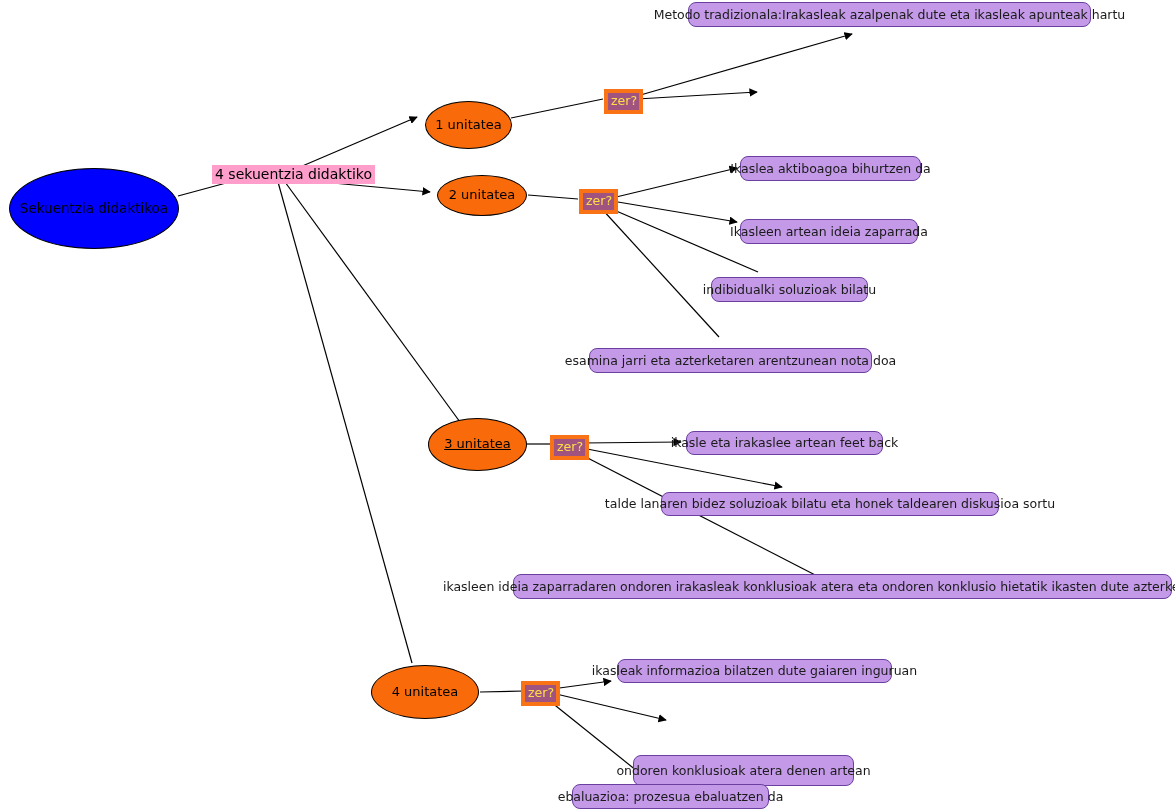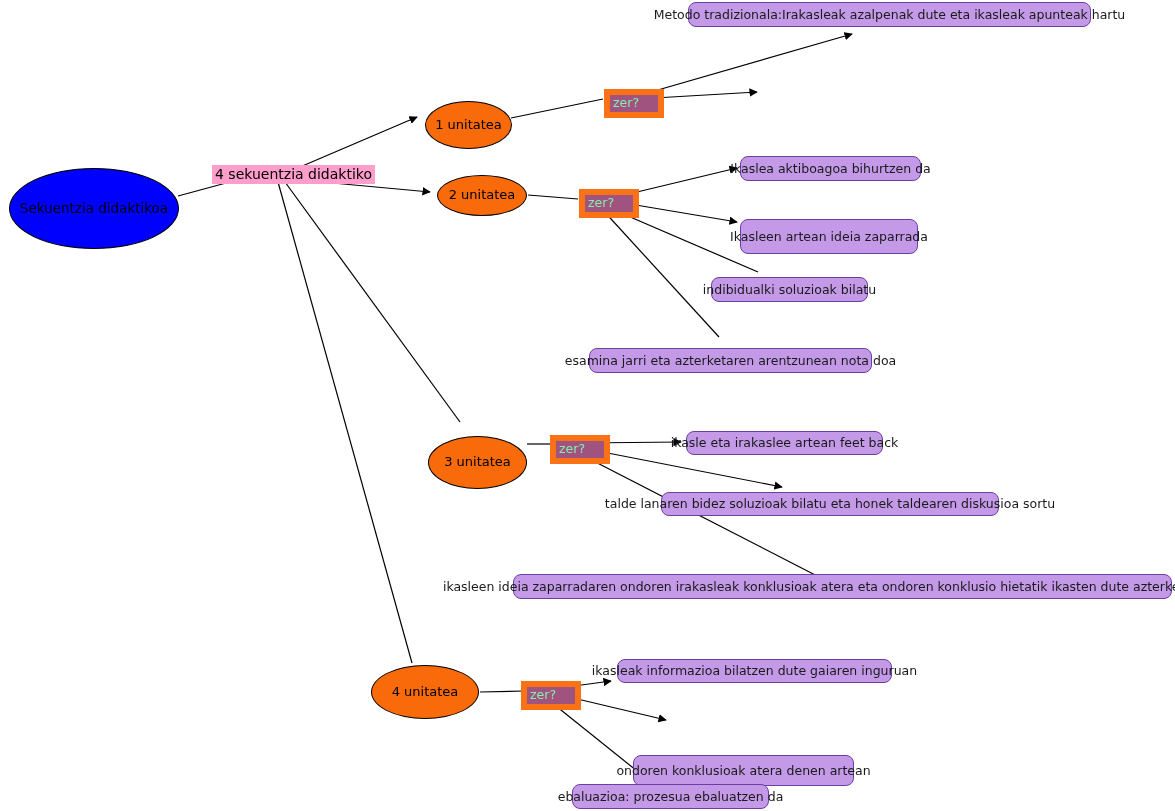--- a/index.html
+++ b/index.html
@@ -52,25 +52,25 @@
     background: #ff9ecb;
     color: #000000;
     font-size: 14px;
     padding: 1px 3px 2px 3px;
     white-space: nowrap;
     line-height: 1.15;
   }
   
   .zer-label {
     background: #a0537f;
-    color: #86efac;
+    color: #fde047;
     font-size: 12.5px;
-    padding: 1px 19px 2px 3px;
+    padding: 1px 2px 2px 3px;
     white-space: nowrap;
-    border: 6px solid #f97316;
+    border: 4px solid #f97316;
     line-height: 1.1;
   }
   
   .pbox {
     background: #c49ae8;
     border: 1.3px solid #6a3fa0;
     border-radius: 8px;
     color: #1a1a1a;
     font-size: 12.5px;
     display: flex;
@@ -138,21 +138,21 @@
   </div>
 
   <div class="node ellipse unit" style="left:425px; top:101px; width:87px; height:48px;">
     <span>1 unitatea</span>
   </div>
 
   <div class="node ellipse unit" style="left:437px; top:175px; width:90px; height:41px;">
     <span>2 unitatea</span>
   </div>
 
-  <div class="node ellipse unit" style="left:428px; top:436px; width:99px; height:53px;">
+  <div class="node ellipse unit" style="left:428px; top:418px; width:99px; height:53px;text-decoration:underline;">
     <span>3 unitatea</span>
   </div>
 
   <div class="node ellipse unit" style="left:371px; top:665px; width:108px; height:54px;">
     <span>4 unitatea</span>
   </div>
 
   <div class="node zer-label" style="left:604px; top:89px;">
     <span>zer?</span>
   </div>
@@ -171,21 +171,21 @@
 
   <div class="node pbox" style="left:688px; top:2px; width:403px; height:25px;">
     <span>Metodo tradizionala:Irakasleak azalpenak dute eta ikasleak apunteak hartu</span>
   </div>
 
 
   <div class="node pbox" style="left:740px; top:156px; width:181px; height:25px;">
     <span>Ikaslea aktiboagoa bihurtzen da</span>
   </div>
 
-  <div class="node pbox" style="left:740px; top:219px; width:178px; height:35px;">
+  <div class="node pbox" style="left:740px; top:219px; width:178px; height:25px;">
     <span>Ikasleen artean ideia zaparrada</span>
   </div>
 
   <div class="node pbox" style="left:711px; top:277px; width:157px; height:25px;">
     <span>indibidualki soluzioak bilatu</span>
   </div>
 
   <div class="node pbox" style="left:589px; top:336px; width:283px; height:25px;margin-top:12px;">
     <span>esamina jarri eta azterketaren arentzunean nota doa</span>
   </div>

